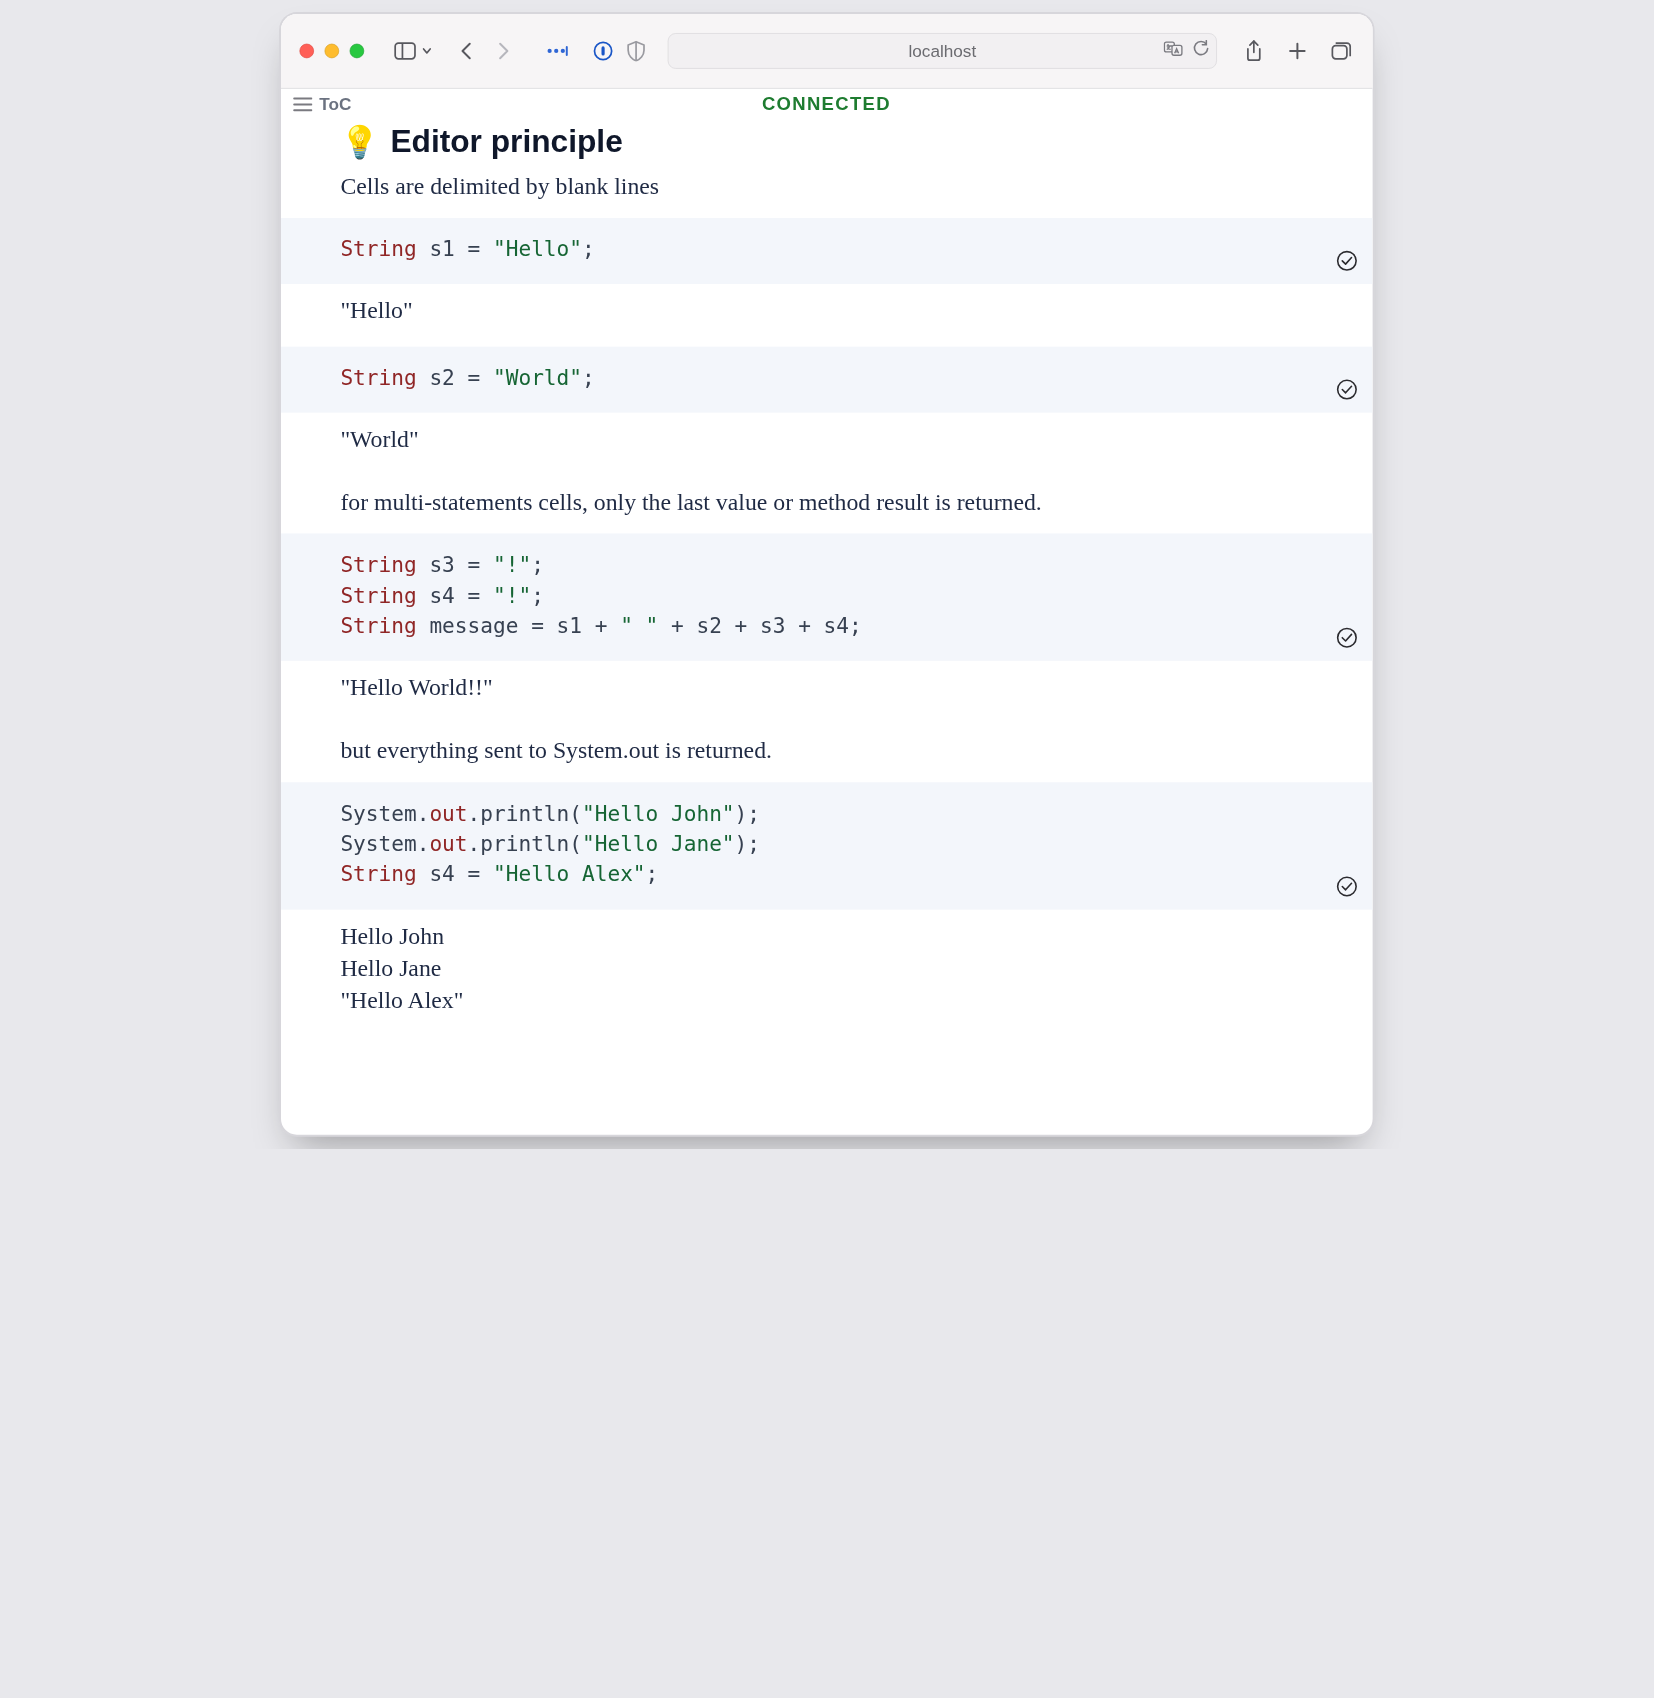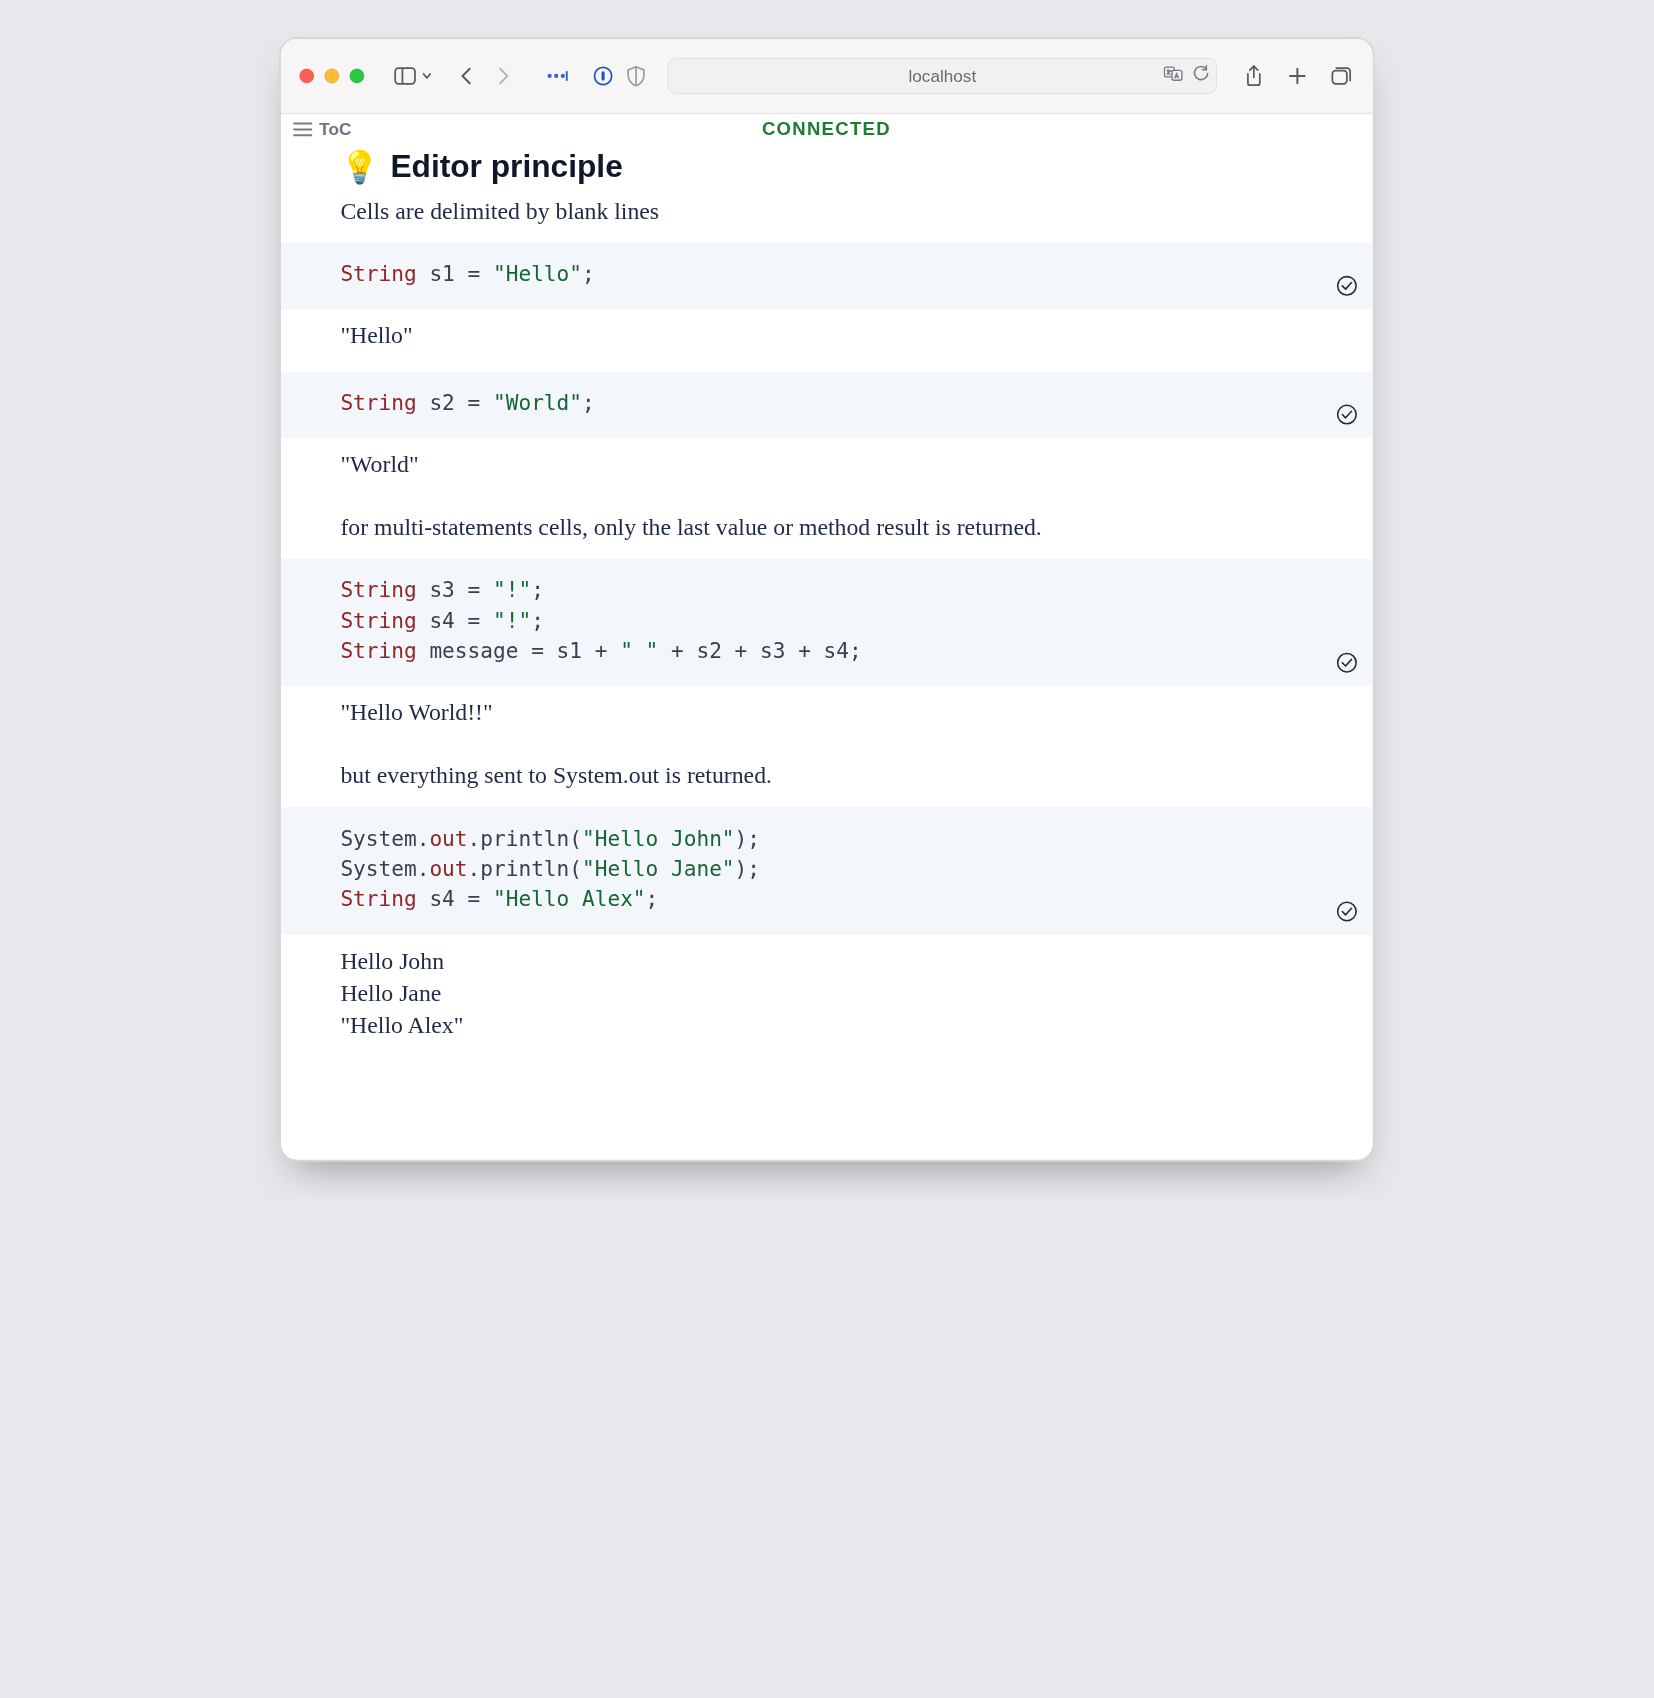--- a/index.html
+++ b/index.html
@@ -17,21 +17,21 @@
     --connected: #1e7c30;
     --muted: #6b7280;
     --border: #d4d4d7;
     --icon-stroke: #7a7a80;
     --icon-mid: #58585e;
     --check-stroke: #2b2b2f;
     --addr-h: 52px;
   }
   html, body { margin:0; padding:0; background:#e8e8ec; }
   body { font-family: -apple-system, BlinkMacSystemFont, "Segoe UI", Helvetica, Arial, sans-serif; display:flex; align-items:flex-start; justify-content:center; }
-  .stage { position:relative; width:calc(var(--window-w) * var(--scale)); height:calc(var(--window-h) * var(--scale)); margin:39px auto; }
+  .stage { position:relative; width:calc(var(--window-w) * var(--scale)); height:calc(var(--window-h) * var(--scale)); margin:14px auto; }
   .window { position:absolute; inset:0; transform-origin: top left; transform: scale(var(--scale)); width:var(--window-w); height:var(--window-h); background:var(--body-bg); border-radius:24px; box-shadow: 0 0 0 3px #d7d6db, 0 30px 60px -20px rgba(0,0,0,.35); overflow:hidden; display:flex; flex-direction:column; }
   
   .toolbar { height:var(--toolbar-h); background:var(--toolbar-bg); border-bottom:1px solid var(--border); display:flex; align-items:center; gap:18px; padding:0 28px; position:relative; }
   .traffic { display:flex; gap:16px; align-items:center; margin-right:18px; }
   .dot { width:20px; height:20px; border-radius:50%; }
   .dot.red{background:#ff5f57;border:1px solid #e14942;}
   .dot.yellow{background:#febc2e;border:1px solid #d79f20;}
   .dot.green{background:#28c840;border:1px solid #1ea432;}
   .tb-btn { width:40px; height:40px; display:flex; align-items:center; justify-content:center; color:var(--icon-mid); border-radius:8px; }
   .tb-btn svg { display:block; }

